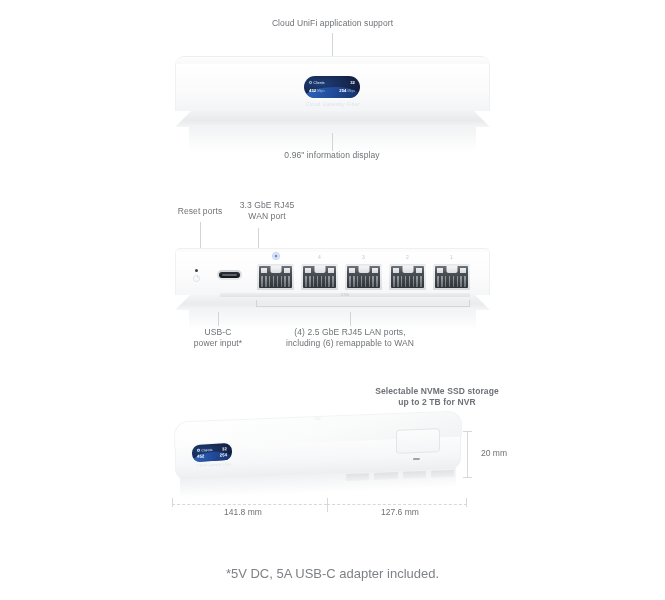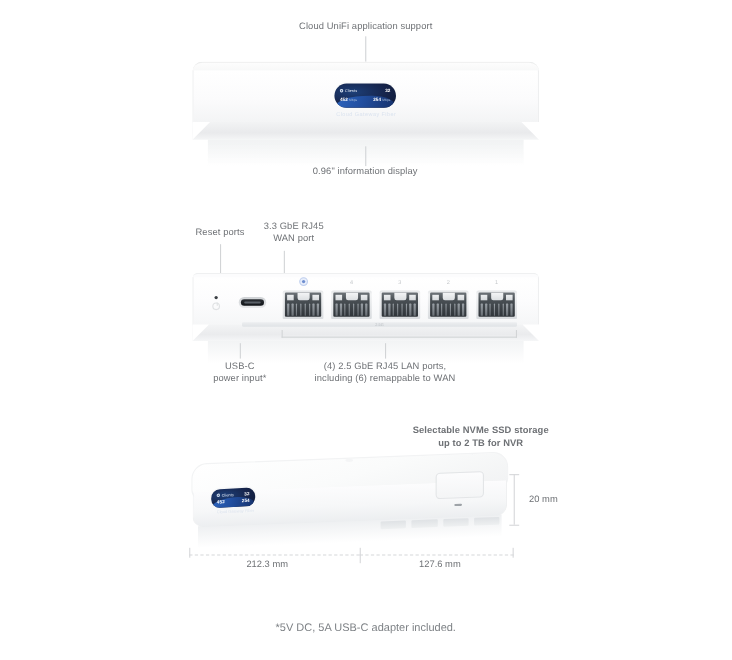--- a/index.html
+++ b/index.html
@@ -444,21 +444,21 @@
     color: #6e7175;
     white-space: nowrap;
   }
 
   .footnote {
     position: absolute;
     width: 665px;
     left: 0;
     top: 566px;
     text-align: center;
-    font-size: 10px;
+    font-size: 13px;
     color: #7e8286;
   }
 </style>
 </head>
 <body>
 
 <div id="page">
 
   <div class="callout" style="left:215px; top:18px; width:235px;">Cloud UniFi application support</div>
   <div class="leader-v" style="left:332px; top:33px; height:23px;"></div>
@@ -674,21 +674,21 @@
   </div>
 
   <div class="dim-cap" style="left:463px; top:431px; width:9px;"></div>
   <div class="dim-tick" style="left:467px; top:431px; height:46px;"></div>
   <div class="dim-cap" style="left:463px; top:477px; width:9px;"></div>
   <div class="dim-text" style="left:481px; top:448px;">20 mm</div>
 
   <div class="dim-line" style="left:172px; top:504px; width:155px;"></div>
   <div class="dim-tick" style="left:172px; top:498px; height:9px;"></div>
   <div class="dim-tick" style="left:327px; top:498px; height:14px;"></div>
-  <div class="dim-text" style="left:224px; top:507px;">212.3 mm</div>
+  <div class="dim-text" style="left:224px; top:507px;">141.8 mm</div>
 
   <div class="dim-line" style="left:327px; top:504px; width:140px;"></div>
   <div class="dim-tick" style="left:466px; top:498px; height:9px;"></div>
   <div class="dim-text" style="left:381px; top:507px;">127.6 mm</div>
 
   <div class="footnote">*5V DC, 5A USB-C adapter included.</div>
 
 </div>
 
 </body></html>

